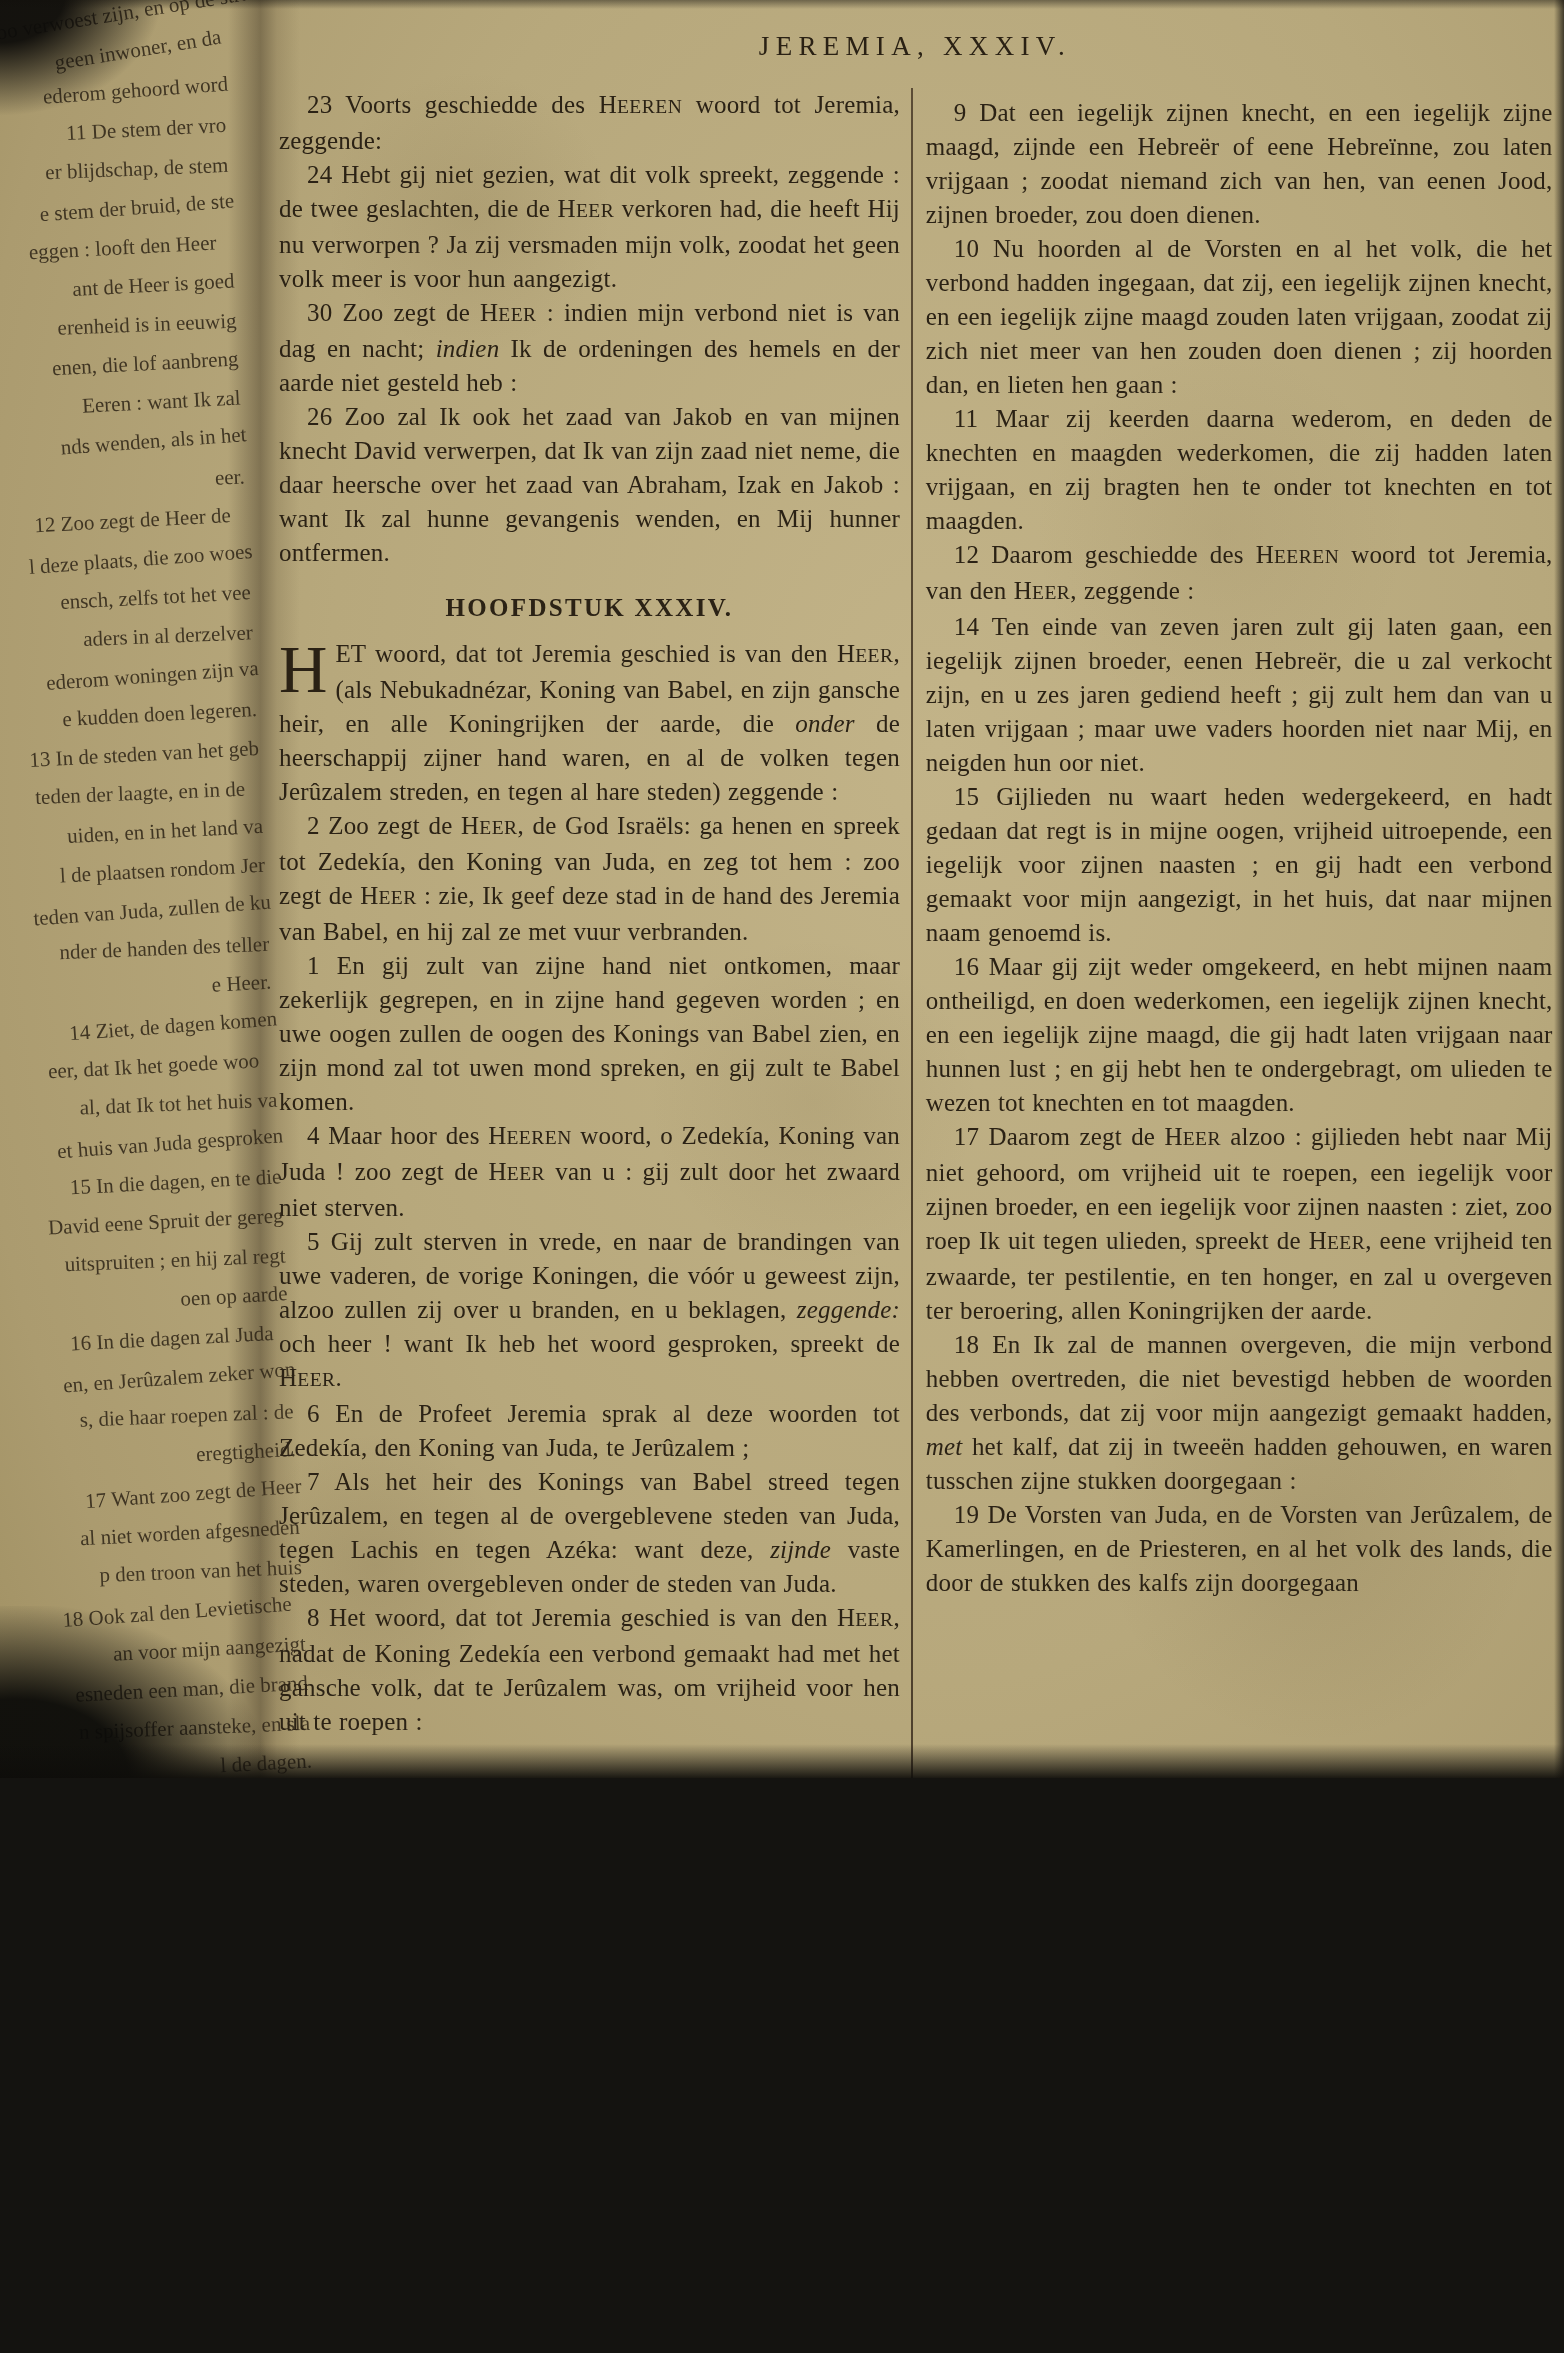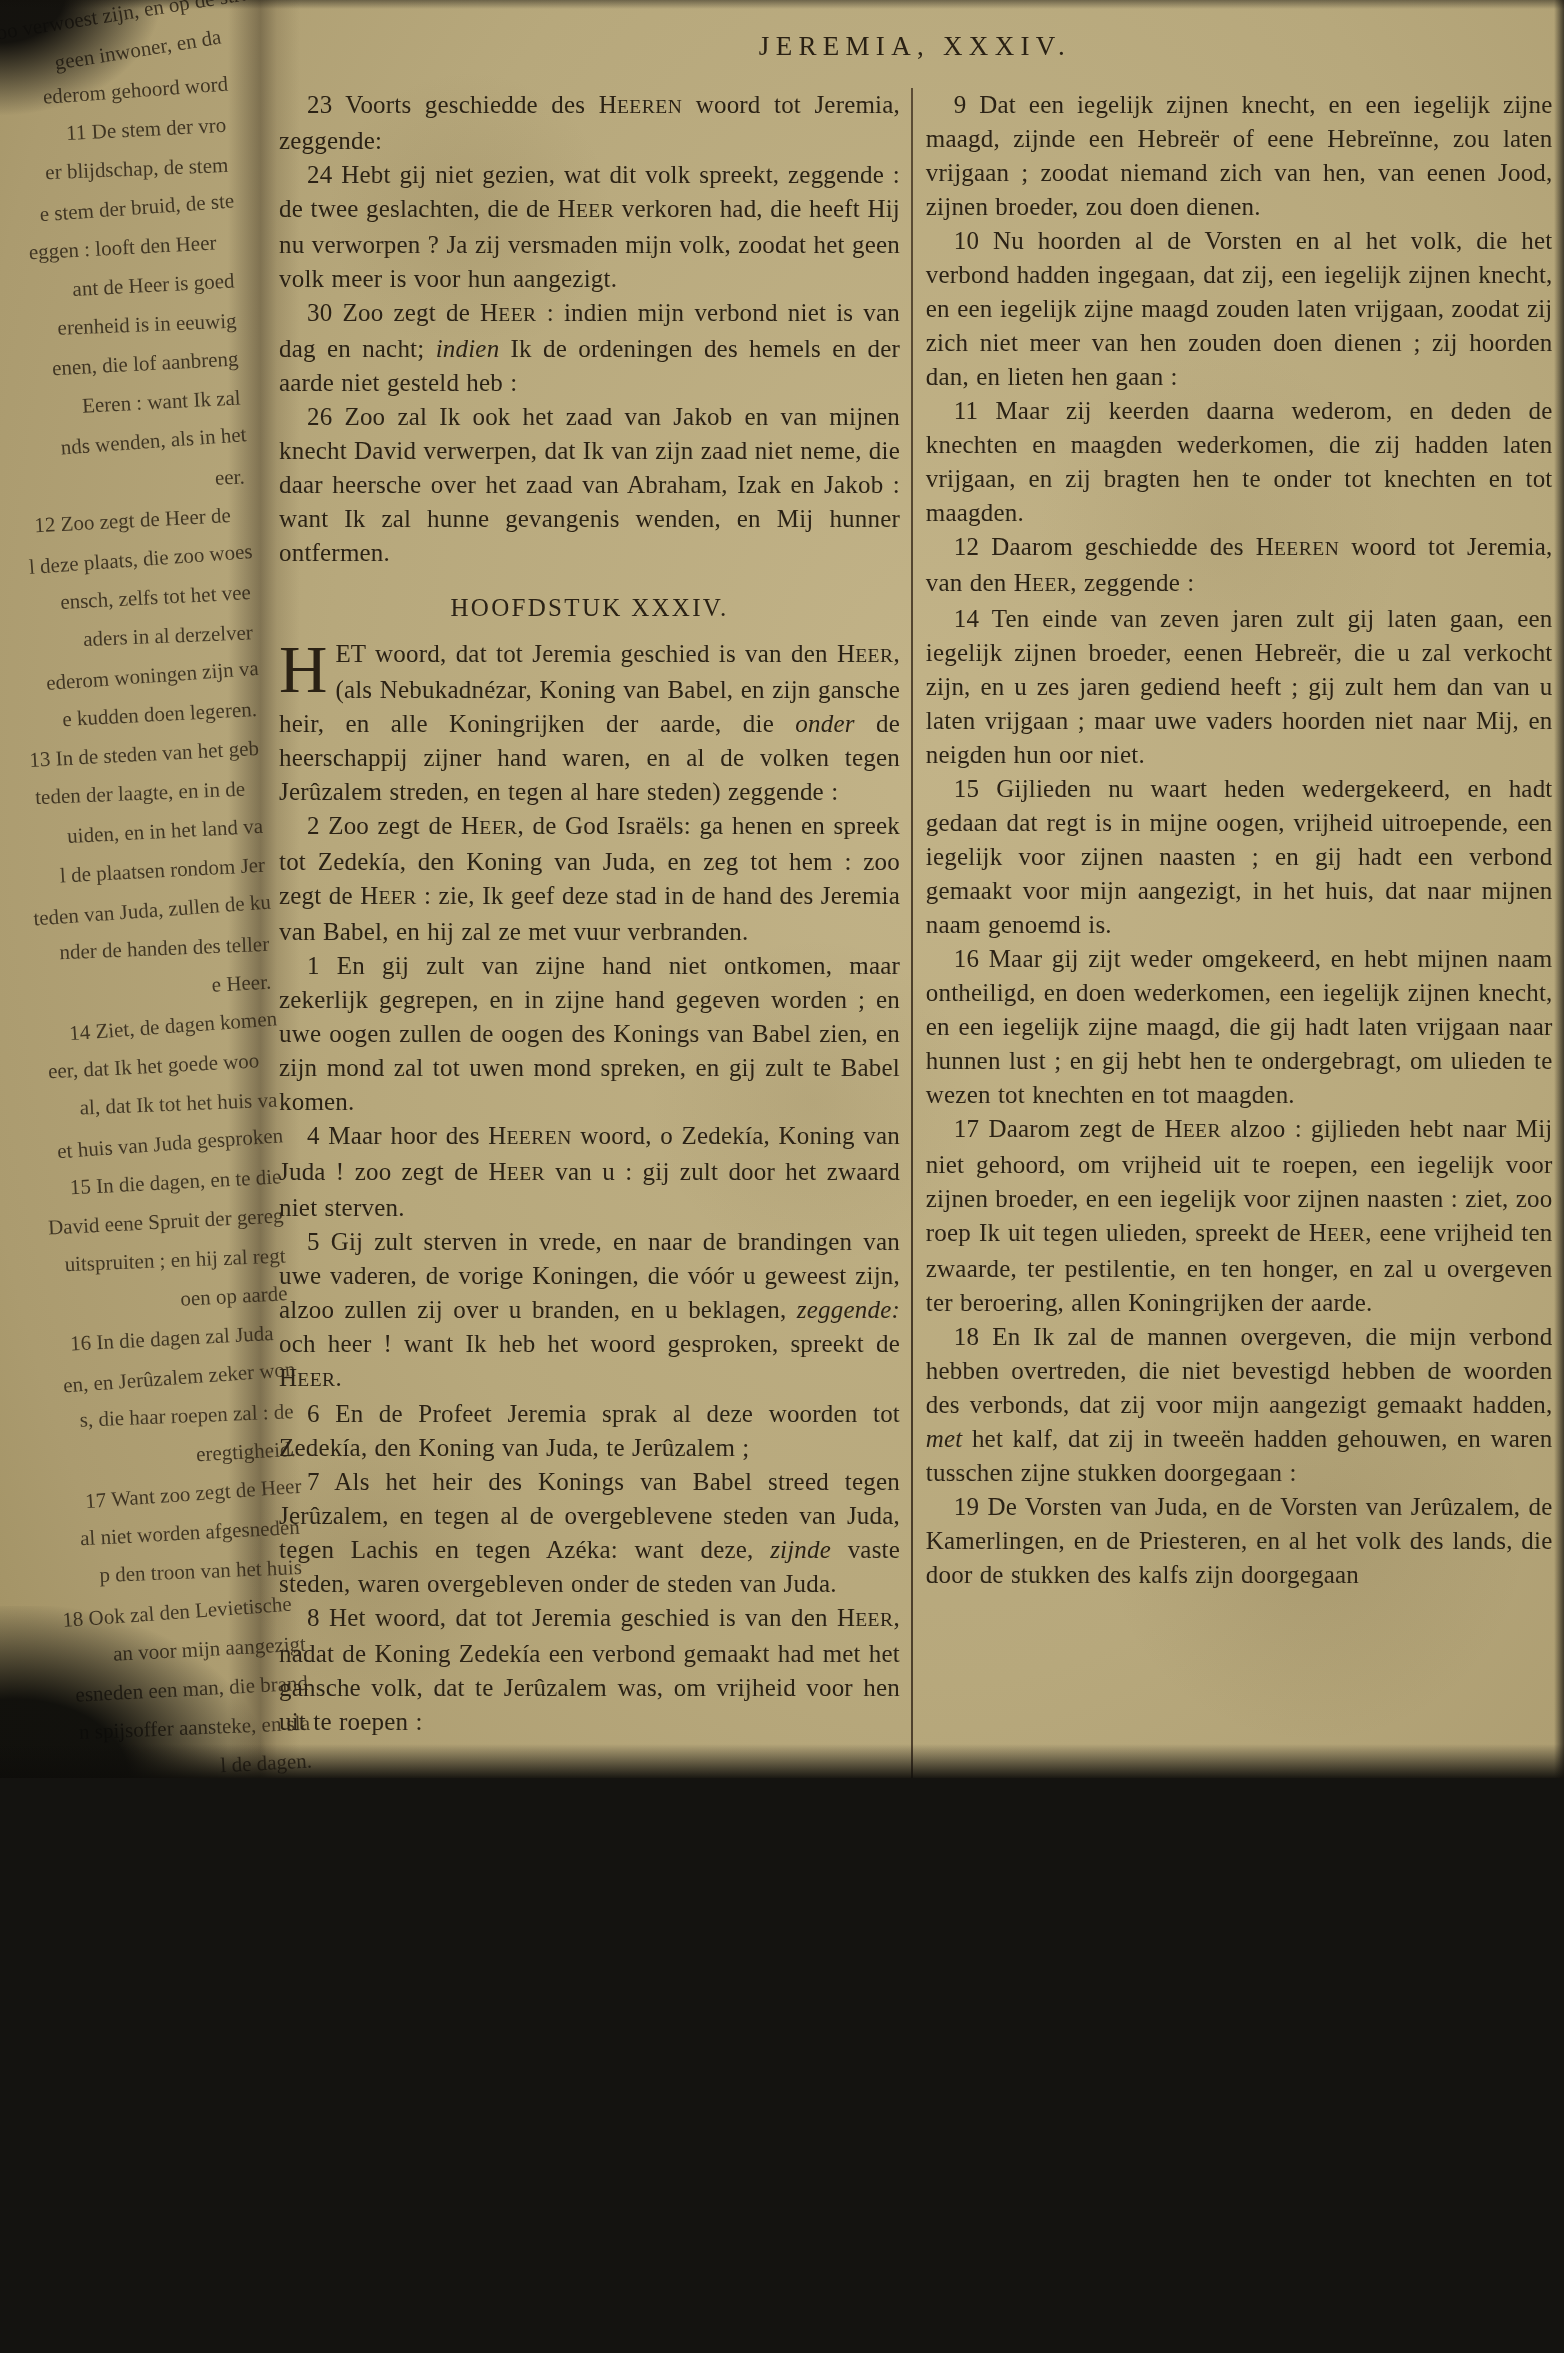--- a/index.html
+++ b/index.html
@@ -58,38 +58,38 @@
     text-align: center;
     font-size: 27px; letter-spacing: 6.3px;
     color: #2a2114;
   }
 
   .columns {
     position: absolute; top: 88px; left: 279px; right: 12.5px; height: 2261px;
     display: flex; overflow: hidden;
   }
   .col { width: 621px; }
-  .col.right { flex: 1; }
+  .col.right { flex: 1; margin-top: 8px; }
   .divider {
     width: 2.3px; height: 2150px;
     margin: 0 12.5px 0 11px;
     background: linear-gradient(#5b4c35, #463927 60%, #5b4c35);
   }
 
   .verse {
     margin: 0;
     text-indent: 28px;
     text-align: justify;
     font-size: 25px; line-height: 34px;
     word-spacing: 0.8px; letter-spacing: 0.2px;
   }
   .chapter {
     margin: 23.5px 0 15.6px;
     text-align: center;
-    font-size: 25px; font-weight: normal;
+    font-size: 25px; font-weight: bold;
     letter-spacing: 2.3px;
   }
   .sc { font-size: 0.78em; letter-spacing: 0.5px; }
   .i  { font-style: italic; }
 
   .dropcap-p { text-indent: 0; }
   .dropcap {
     float: left;
     font-size: 67px; line-height: 56px;
     padding: 3.9px 7.8px 0 0;

